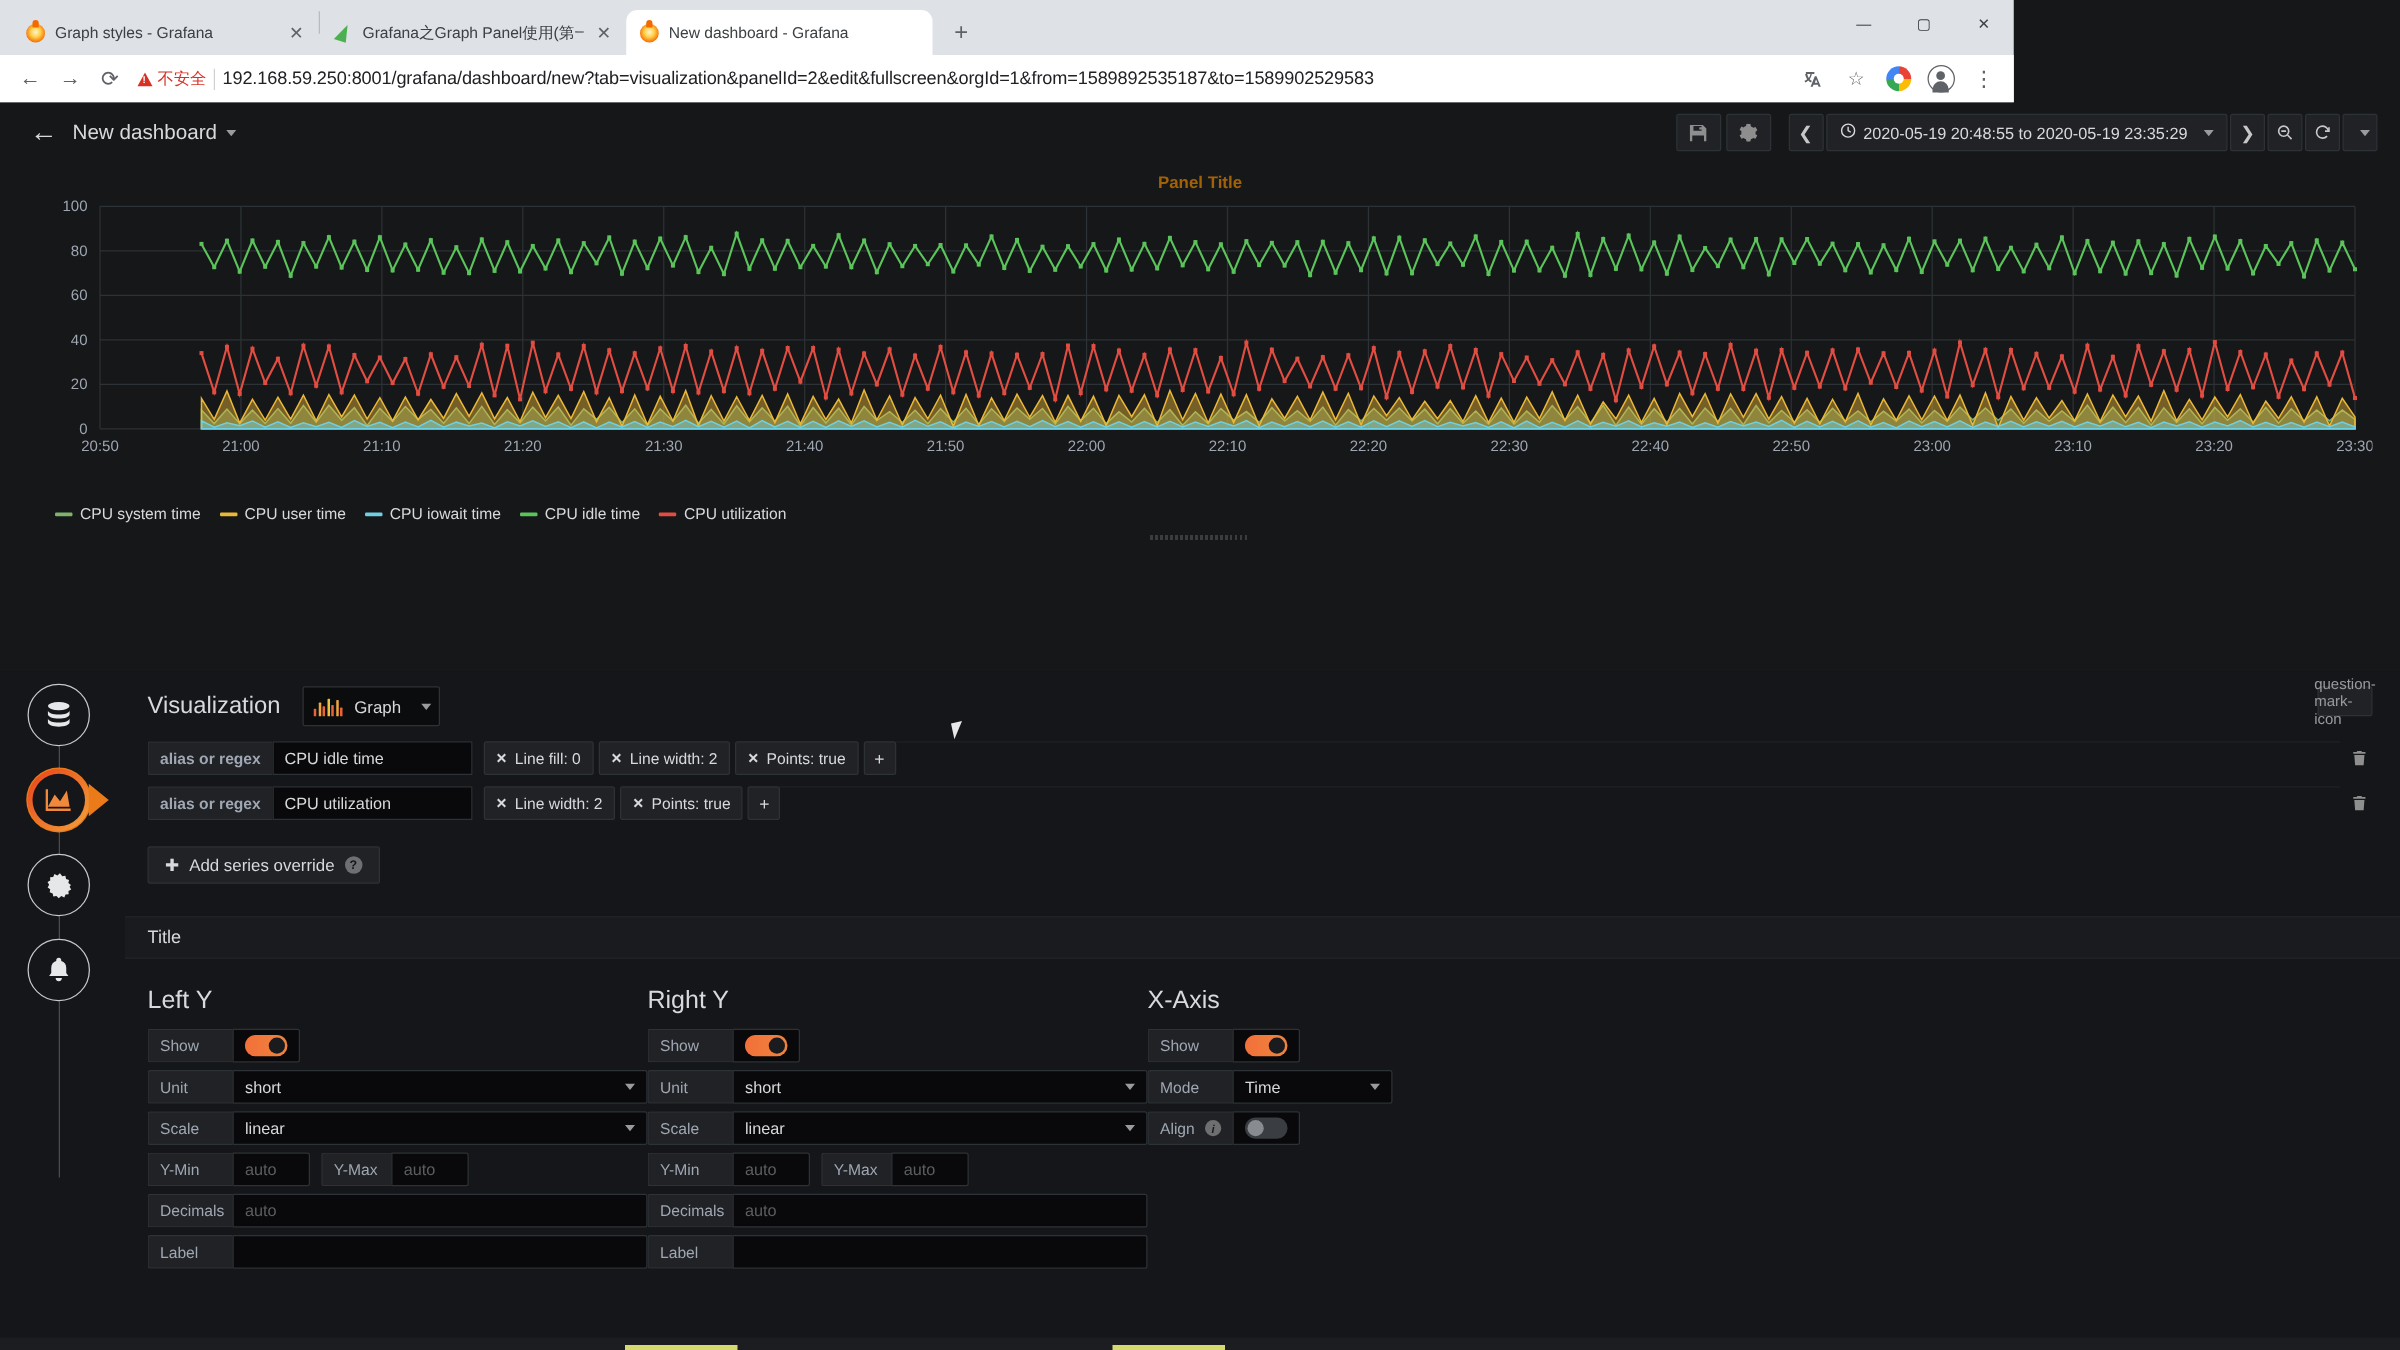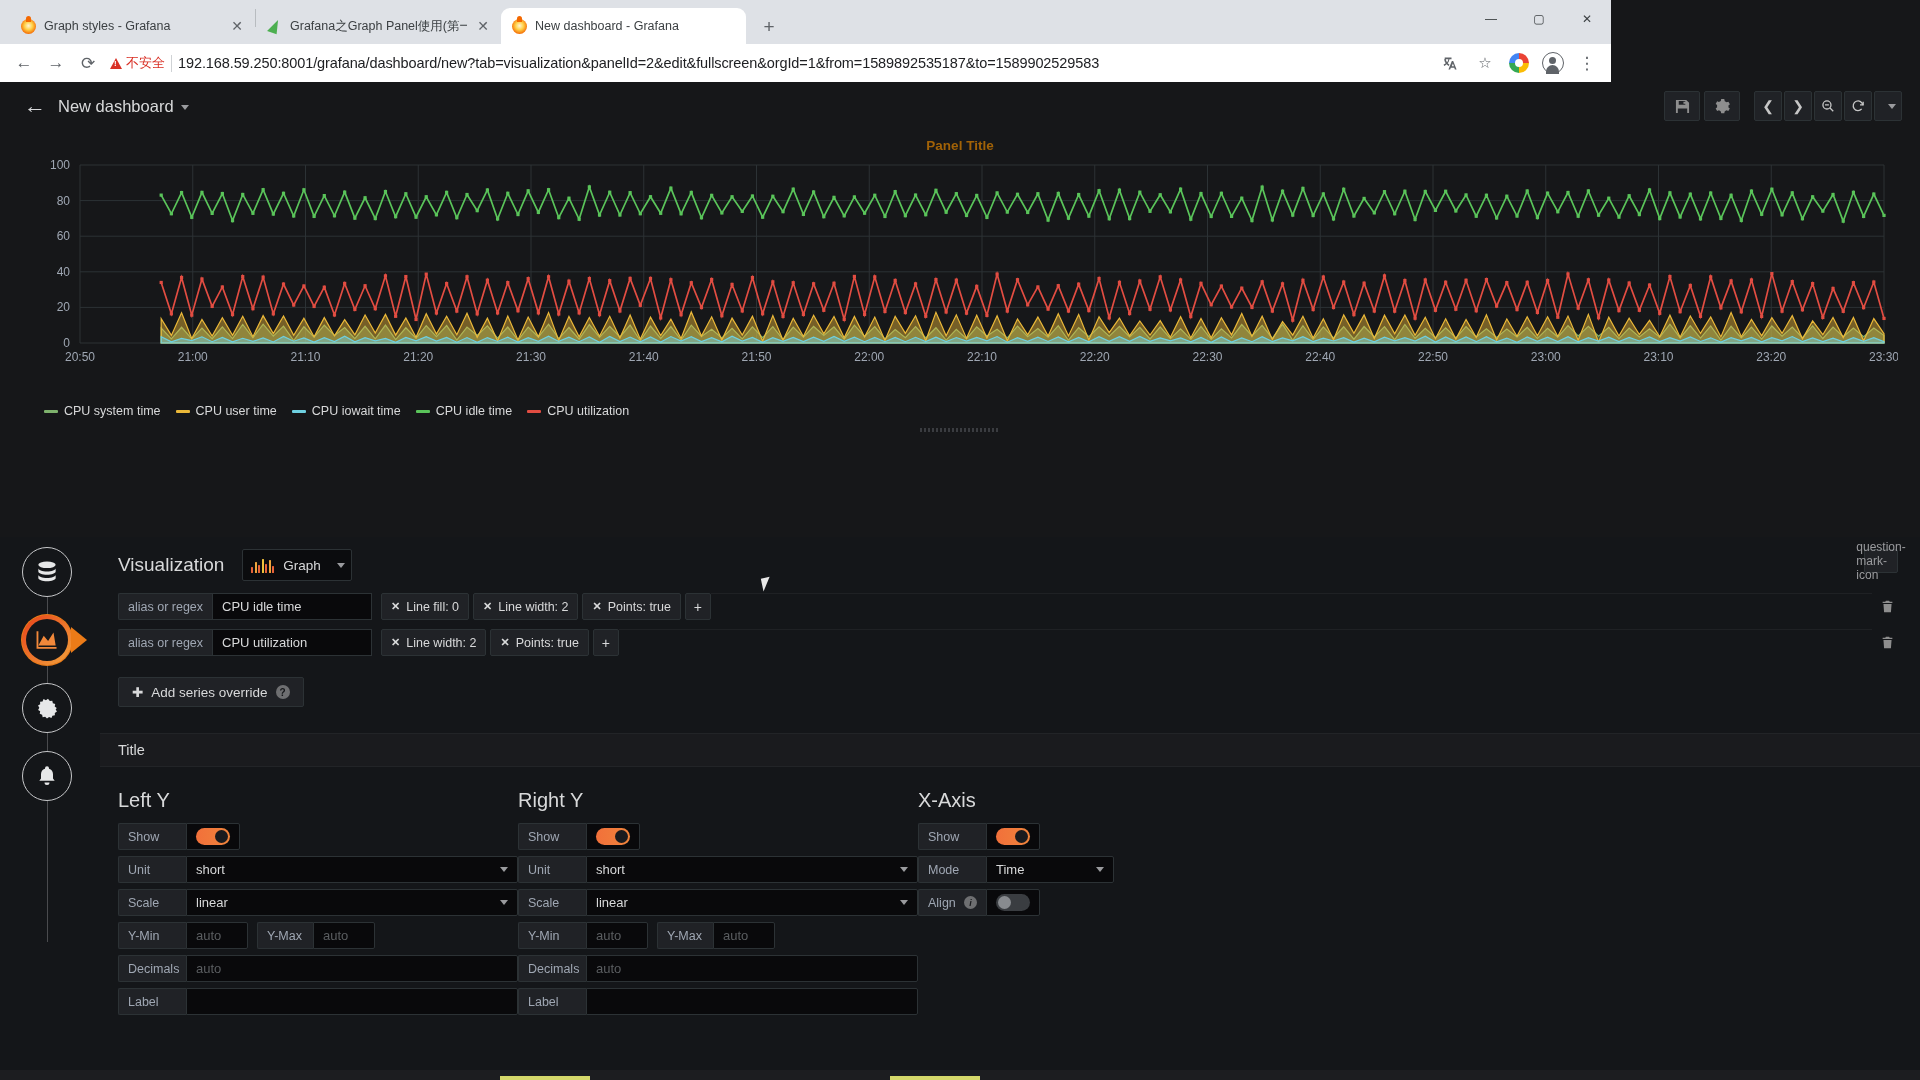--- a/index.html
+++ b/index.html
@@ -214,36 +214,37 @@
   .viz-picker {
     height: 32px; padding: 0 6px 0 8px;
     background: #0b0c0e; border: 1px solid #2c3235; border-radius: 2px;
     display: flex; align-items: center; gap: 9px;
     color: #d8d9da; font-size: 13.5px;
   }
   .viz-icon { display: flex; align-items: flex-end; gap: 1.5px; height: 15px; }
   .viz-icon i { width: 2px; display: block; border-radius: 0.5px; }
   .help-btn {
     position: absolute; right: 22px; top: 12px;
-    width: 34px; height: 24px;
+    width: 44px; height: 24px;
     background: #202226; border: 1px solid #2c3235; border-radius: 2px;
     display: flex; align-items: center; justify-content: center;
     color: #9a9b9e; font-size: 12px; margin-left: 42px;
   }
 
   .sec-body { padding: 0 18px; }
   .override-row {
     display: flex; align-items: stretch; height: 27px;
     margin-bottom: 9px;
   }
   .ov-label {
     background: #202226; color: #9fa7b3; font-size: 12.5px;
     display: flex; align-items: center; padding: 4px 9px;
     border: 1px solid #2c3235; border-right: none; border-radius: 2px 0 0 2px;
     white-space: nowrap;
+    font-weight: bold;
   }
   .ov-input {
     width: 160px; background: #09090b; border: 1px solid #2c3235;
     color: #d8d9da; font-size: 13px; padding: 0 9px;
     display: flex; align-items: center;
   }
   .ov-gap { width: 9px; }
   .ov-chip {
     background: #202226; border: 1px solid #2c3235; border-radius: 2px;
     color: #d8d9da; font-size: 12.5px; padding: 0 9px; margin-right: 4px;
@@ -473,20 +474,30 @@
         </svg>
     </div>
     <div class="tb-btn">
       <svg width="15" height="15" viewBox="0 0 16 16" fill="#8e8e8e">
           <path d="M8 5a3 3 0 100 6 3 3 0 000-6zm6.4 3c0-.4 0-.8-.1-1.2l1.6-1.2-1.6-2.8-1.9.7c-.6-.5-1.3-.9-2-1.1L9.9 0H6.6L6.2 2c-.7.2-1.4.6-2 1.1l-1.9-.7L.7 5.2l1.6 1.2c-.1.4-.1.8-.1 1.2s0 .8.1 1.2L.7 10l1.6 2.8 1.9-.7c.6.5 1.3.9 2 1.1l.4 2h3.3l.4-2c.7-.2 1.4-.6 2-1.1l1.9.7 1.6-2.8-1.6-1.2c.1-.4.2-.8.2-1.2z"></path>
         </svg>
     </div>
 
     <div class="tb-group">
       <div class="tb-arrow">❮</div>
+      <div class="time-range">
+        <span>
+          <svg width="13" height="13" viewBox="0 0 16 16" fill="none" stroke="#d8d9da" stroke-width="1.4">
+              <circle cx="8" cy="8" r="6.4"></circle>
+              <path d="M8 4.3V8l2.6 1.6"></path>
+            </svg>
+        </span>
+        <span>2020-05-19 20:48:55 to 2020-05-19 23:35:29</span>
+        <span class="caret-sm"></span>
+      </div>
       <div class="tb-arrow">❯</div>
       <div class="tb-arrow">
         <svg width="14" height="14" viewBox="0 0 16 16" fill="none" stroke="#c7c7c7" stroke-width="1.5">
             <circle cx="6.8" cy="6.8" r="4.6"></circle>
             <path d="M10.3 10.3 14 14M4.6 6.8h4.4"></path>
           </svg>
       </div>
       <div class="tb-arrow">
         <svg width="14" height="14" viewBox="0 0 16 16" fill="none" stroke="#c7c7c7" stroke-width="1.5">
             <path d="M13.5 7a5.5 5.5 0 10-1.3 4.3"></path>

